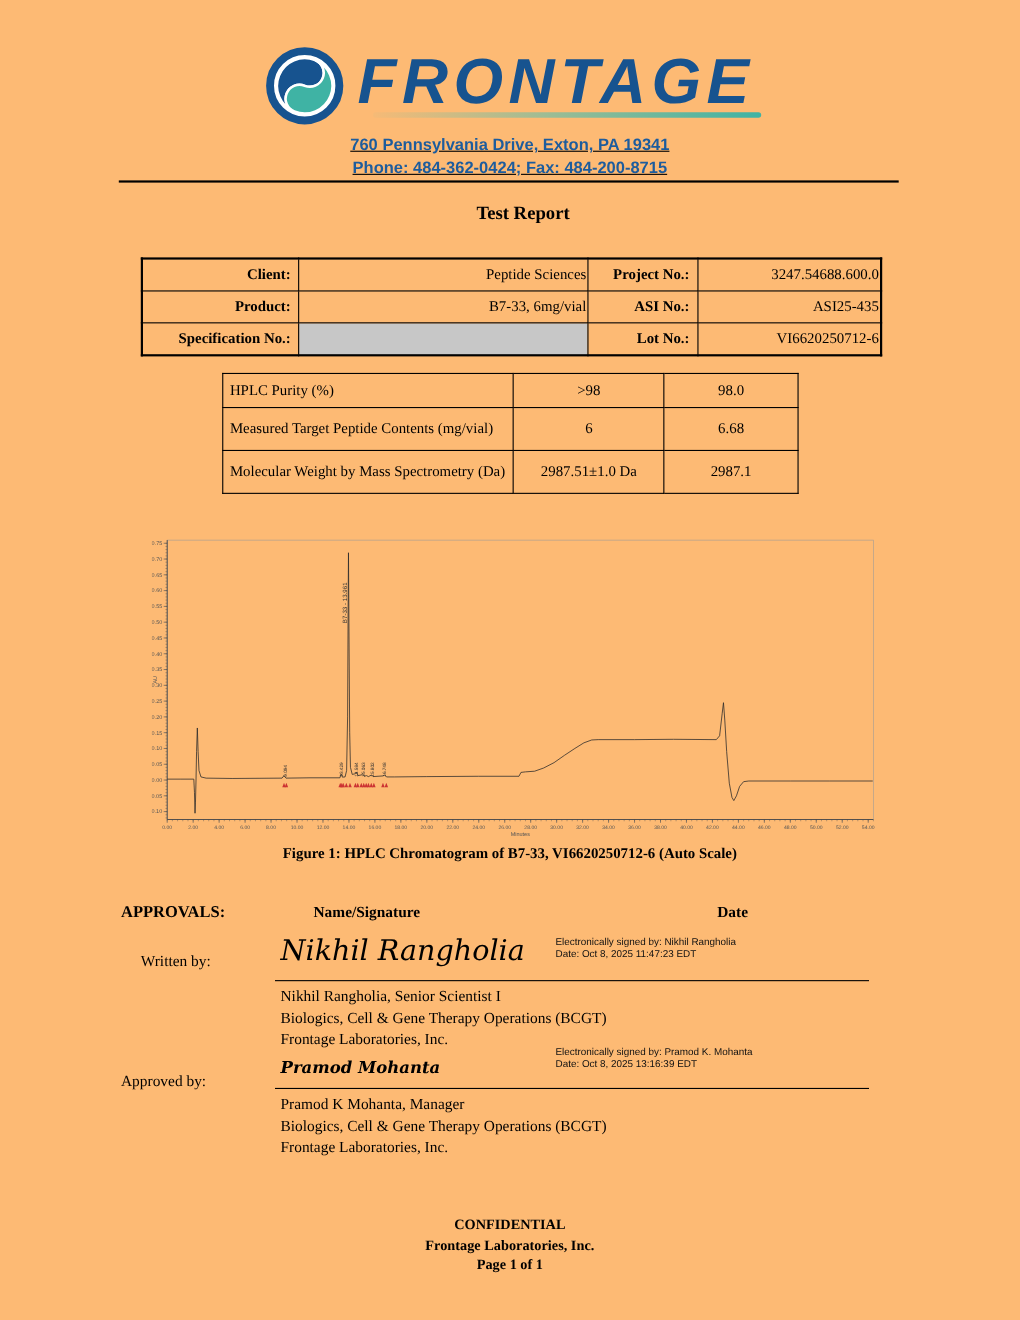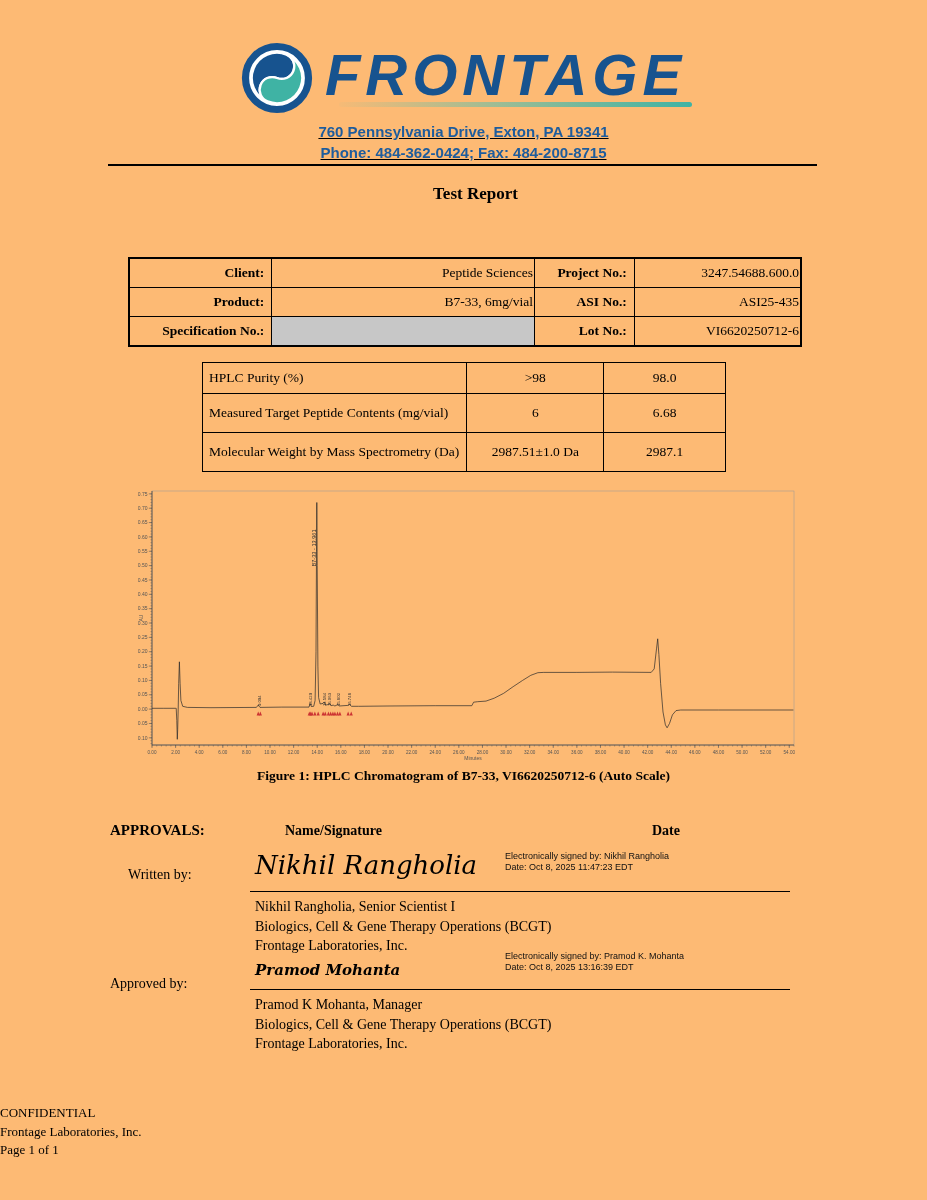--- a/index.html
+++ b/index.html
@@ -16,21 +16,21 @@
           background:linear-gradient(to right,rgba(78,190,175,0.04),rgba(78,190,175,0.55) 45%,#3fb3a4);}
   .addr{font-family:"Liberation Sans",sans-serif;font-weight:bold;font-size:15px;
         line-height:21px;color:#1d5c9d;}
   .addr-block{margin-top:7px;text-decoration:underline;}
 
   .rule{position:absolute;top:164px;left:108px;width:709px;height:2px;background:#000;}
 
   .title{position:absolute;top:184px;left:0;width:100%;text-align:center;
          font-size:17px;font-weight:bold;margin:0;padding-left:12px;}
 
-  table{border-collapse:collapse;margin-top:23px;}
+  table{border-collapse:collapse;}
   td{border:1px solid #000;font-size:13.5px;vertical-align:middle;}
 
   .info{position:absolute;top:234px;left:128px;width:674px;border:2px solid #000;}
   .info td{height:26px;}
   .info td.lbl{font-weight:bold;text-align:right;padding-right:7px;white-space:nowrap;}
   .info td.val{text-align:right;padding-left:8px;}
   .info td.shaded{background:#c7c7c7;}
 
   .tests{position:absolute;top:339px;left:202px;width:524px;border:1.5px solid #000;}
   .tests td{padding:2px 6px;}
@@ -59,22 +59,22 @@
   .sigline1{position:absolute;top:891px;left:250px;width:540px;border-top:1.5px solid #000;}
   .winfo{position:absolute;top:897px;left:255px;font-size:14px;line-height:19.5px;}
 
   .role2{position:absolute;top:964px;left:110px;font-size:14px;margin-top:12px;}
   .sig2{position:absolute;top:961px;left:255px;font-family:"DejaVu Serif",serif;
         font-style:italic;font-weight:bold;font-size:15px;white-space:nowrap;}
   .esig2{position:absolute;top:951px;left:505px;}
   .sigline2{position:absolute;top:989px;left:250px;width:540px;border-top:1.5px solid #000;}
   .ainfo{position:absolute;top:995px;left:255px;font-size:14px;line-height:19.5px;}
 
-  .footer{position:absolute;top:1104px;left:0;width:100%;
-          font-size:13px;line-height:18.5px;}
+  .footer{position:absolute;top:1104px;left:0;width:100%;text-align:center;
+          font-size:13px;line-height:18.5px;font-weight:bold;}
 </style>
 </head>
 <body>
 
 <div class="page">
 
   <div class="letterhead">
     <div class="logo-row">
       <svg width="72" height="72" viewBox="0 0 80 80">
         <circle cx="40" cy="40" r="35" fill="#ffffff" stroke="#17538f" stroke-width="8"></circle>

